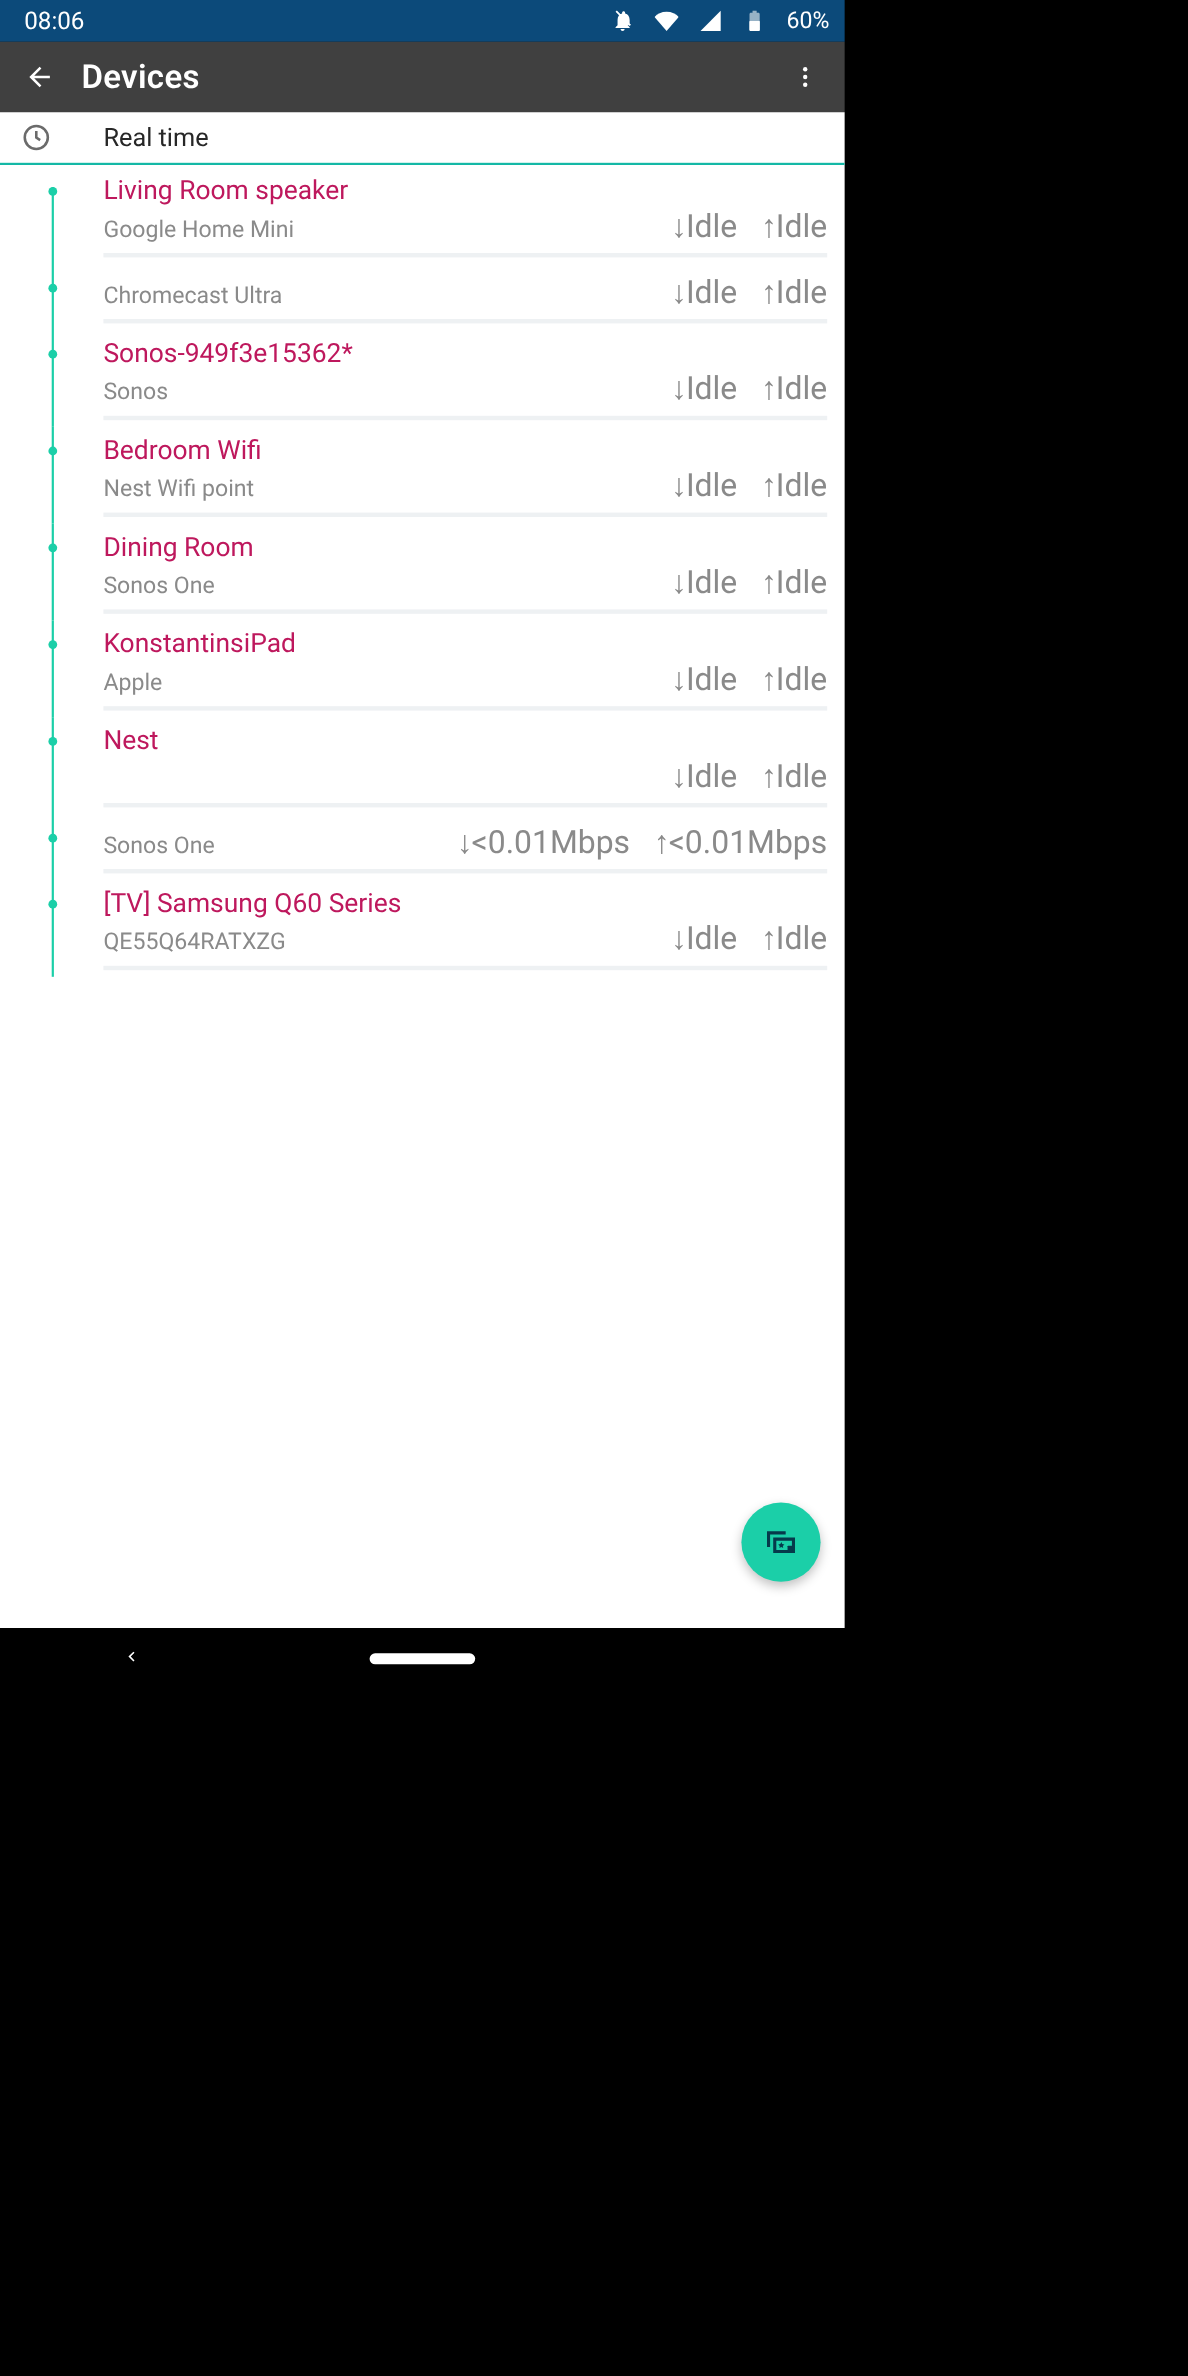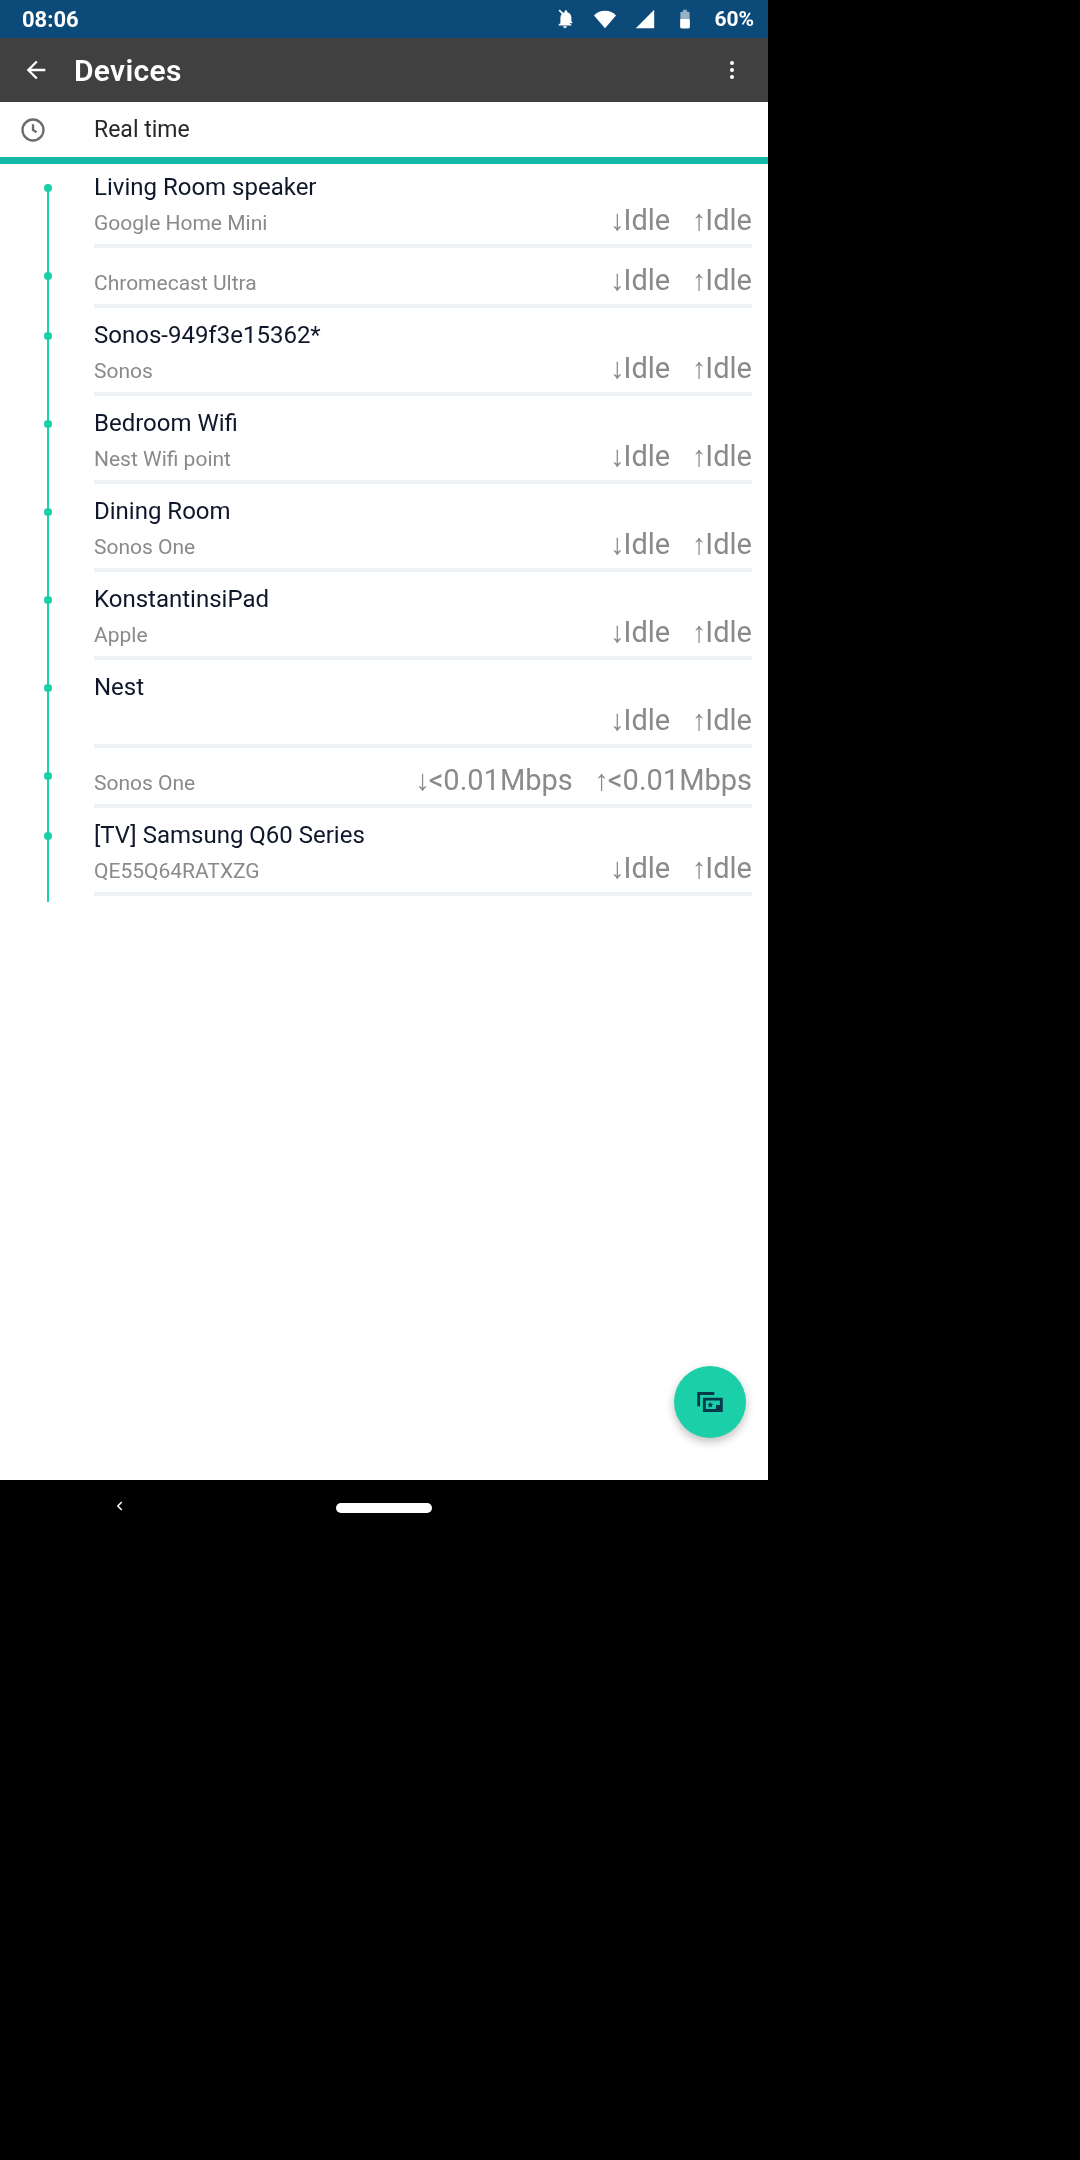--- a/index.html
+++ b/index.html
@@ -1,46 +1,46 @@
 <!DOCTYPE html>
 <html><head>
 <meta charset="utf-8">
 <style>
   * { margin:0; padding:0; box-sizing:border-box; font-family: Roboto, "Helvetica Neue", Arial, sans-serif; }
   html,body { width:768px; height:1536px; background:#000; overflow:hidden; }
   .screen { width:768px; height:1536px; display:flex; flex-direction:column; position:relative; }
 
   
-  .statusbar { height:38px; background:#0c4a7a; color:#fff; display:flex; align-items:center; justify-content:space-between; padding:0 14px 0 22px; font-size:22px; font-weight:700; }
+  .statusbar { height:38px; background:#0c4a7a; color:#fff; display:flex; align-items:center; justify-content:space-between; padding:0 14px 0 22px; font-size:22px; font-weight:400; }
   .statusbar .right { display:flex; align-items:center; gap:18px; }
   .ico { width:22px; height:22px; display:inline-block; }
   .statusbar svg { fill:#fff; }
 
   
   .appbar { height:64px; background:#404040; color:#fff; display:flex; align-items:center; padding:0 12px; }
   .appbar .back { width:48px; height:48px; display:flex; align-items:center; justify-content:center; cursor:pointer; }
   .appbar .title { font-size:30px; font-weight:600; margin-left:14px; flex:1; letter-spacing:0.3px;}
   .appbar .more { width:48px; height:48px; display:flex; align-items:center; justify-content:center; cursor:pointer; }
   .appbar svg { fill:#fff; }
 
   
   .content { flex:1; background:#fff; overflow:hidden; position:relative; }
 
-  .realtime { height:62px; display:flex; align-items:center; padding:0 20px 0 18px; border-bottom:7px solid #14b8a6; }
+  .realtime { height:48px; display:flex; align-items:center; padding:0 20px 0 18px; border-bottom:2px solid #14b8a6; }
   .realtime .clk { width:30px; height:30px; display:flex; align-items:center; justify-content:center; }
   .realtime .lbl { margin-left:46px; font-size:23px; color:#272727; }
 
   .list { position:relative; padding-top:2px; }
 
   .row { position:relative; padding:7px 16px 6px 94px; }
   .dot { position:absolute; left:44px; top:18px; width:8px; height:8px; border-radius:50%; background:#1bcfa8; }
   .vline { position:absolute; left:47px; width:2px; background:#1bcfa8; top:0; bottom:0; }
   .row:first-child .vline { top:18px; }
 
-  .dname { font-size:24px; color:#0f172a; font-weight:400; }
+  .dname { font-size:24px; color:#be185d; font-weight:400; }
   .meta { display:flex; align-items:baseline; justify-content:space-between; margin-top:2px; }
   .dtype { font-size:21px; color:#8a8a8a; min-height:26px; }
   .rates { font-size:29px; color:#8a8a8a; white-space:nowrap; }
   .rates .arr { letter-spacing:-1px; }
   .bar { height:4px; background:#eef1f3; margin-top:7px; }
 
   
   .fab { position:absolute; right:22px; bottom:42px; width:72px; height:72px; border-radius:50%; background:#1bcfa8; display:flex; align-items:center; justify-content:center; box-shadow:0 4px 10px rgba(0,0,0,.25); cursor:pointer; }
   .fab svg { fill:#063a4b; }
 

